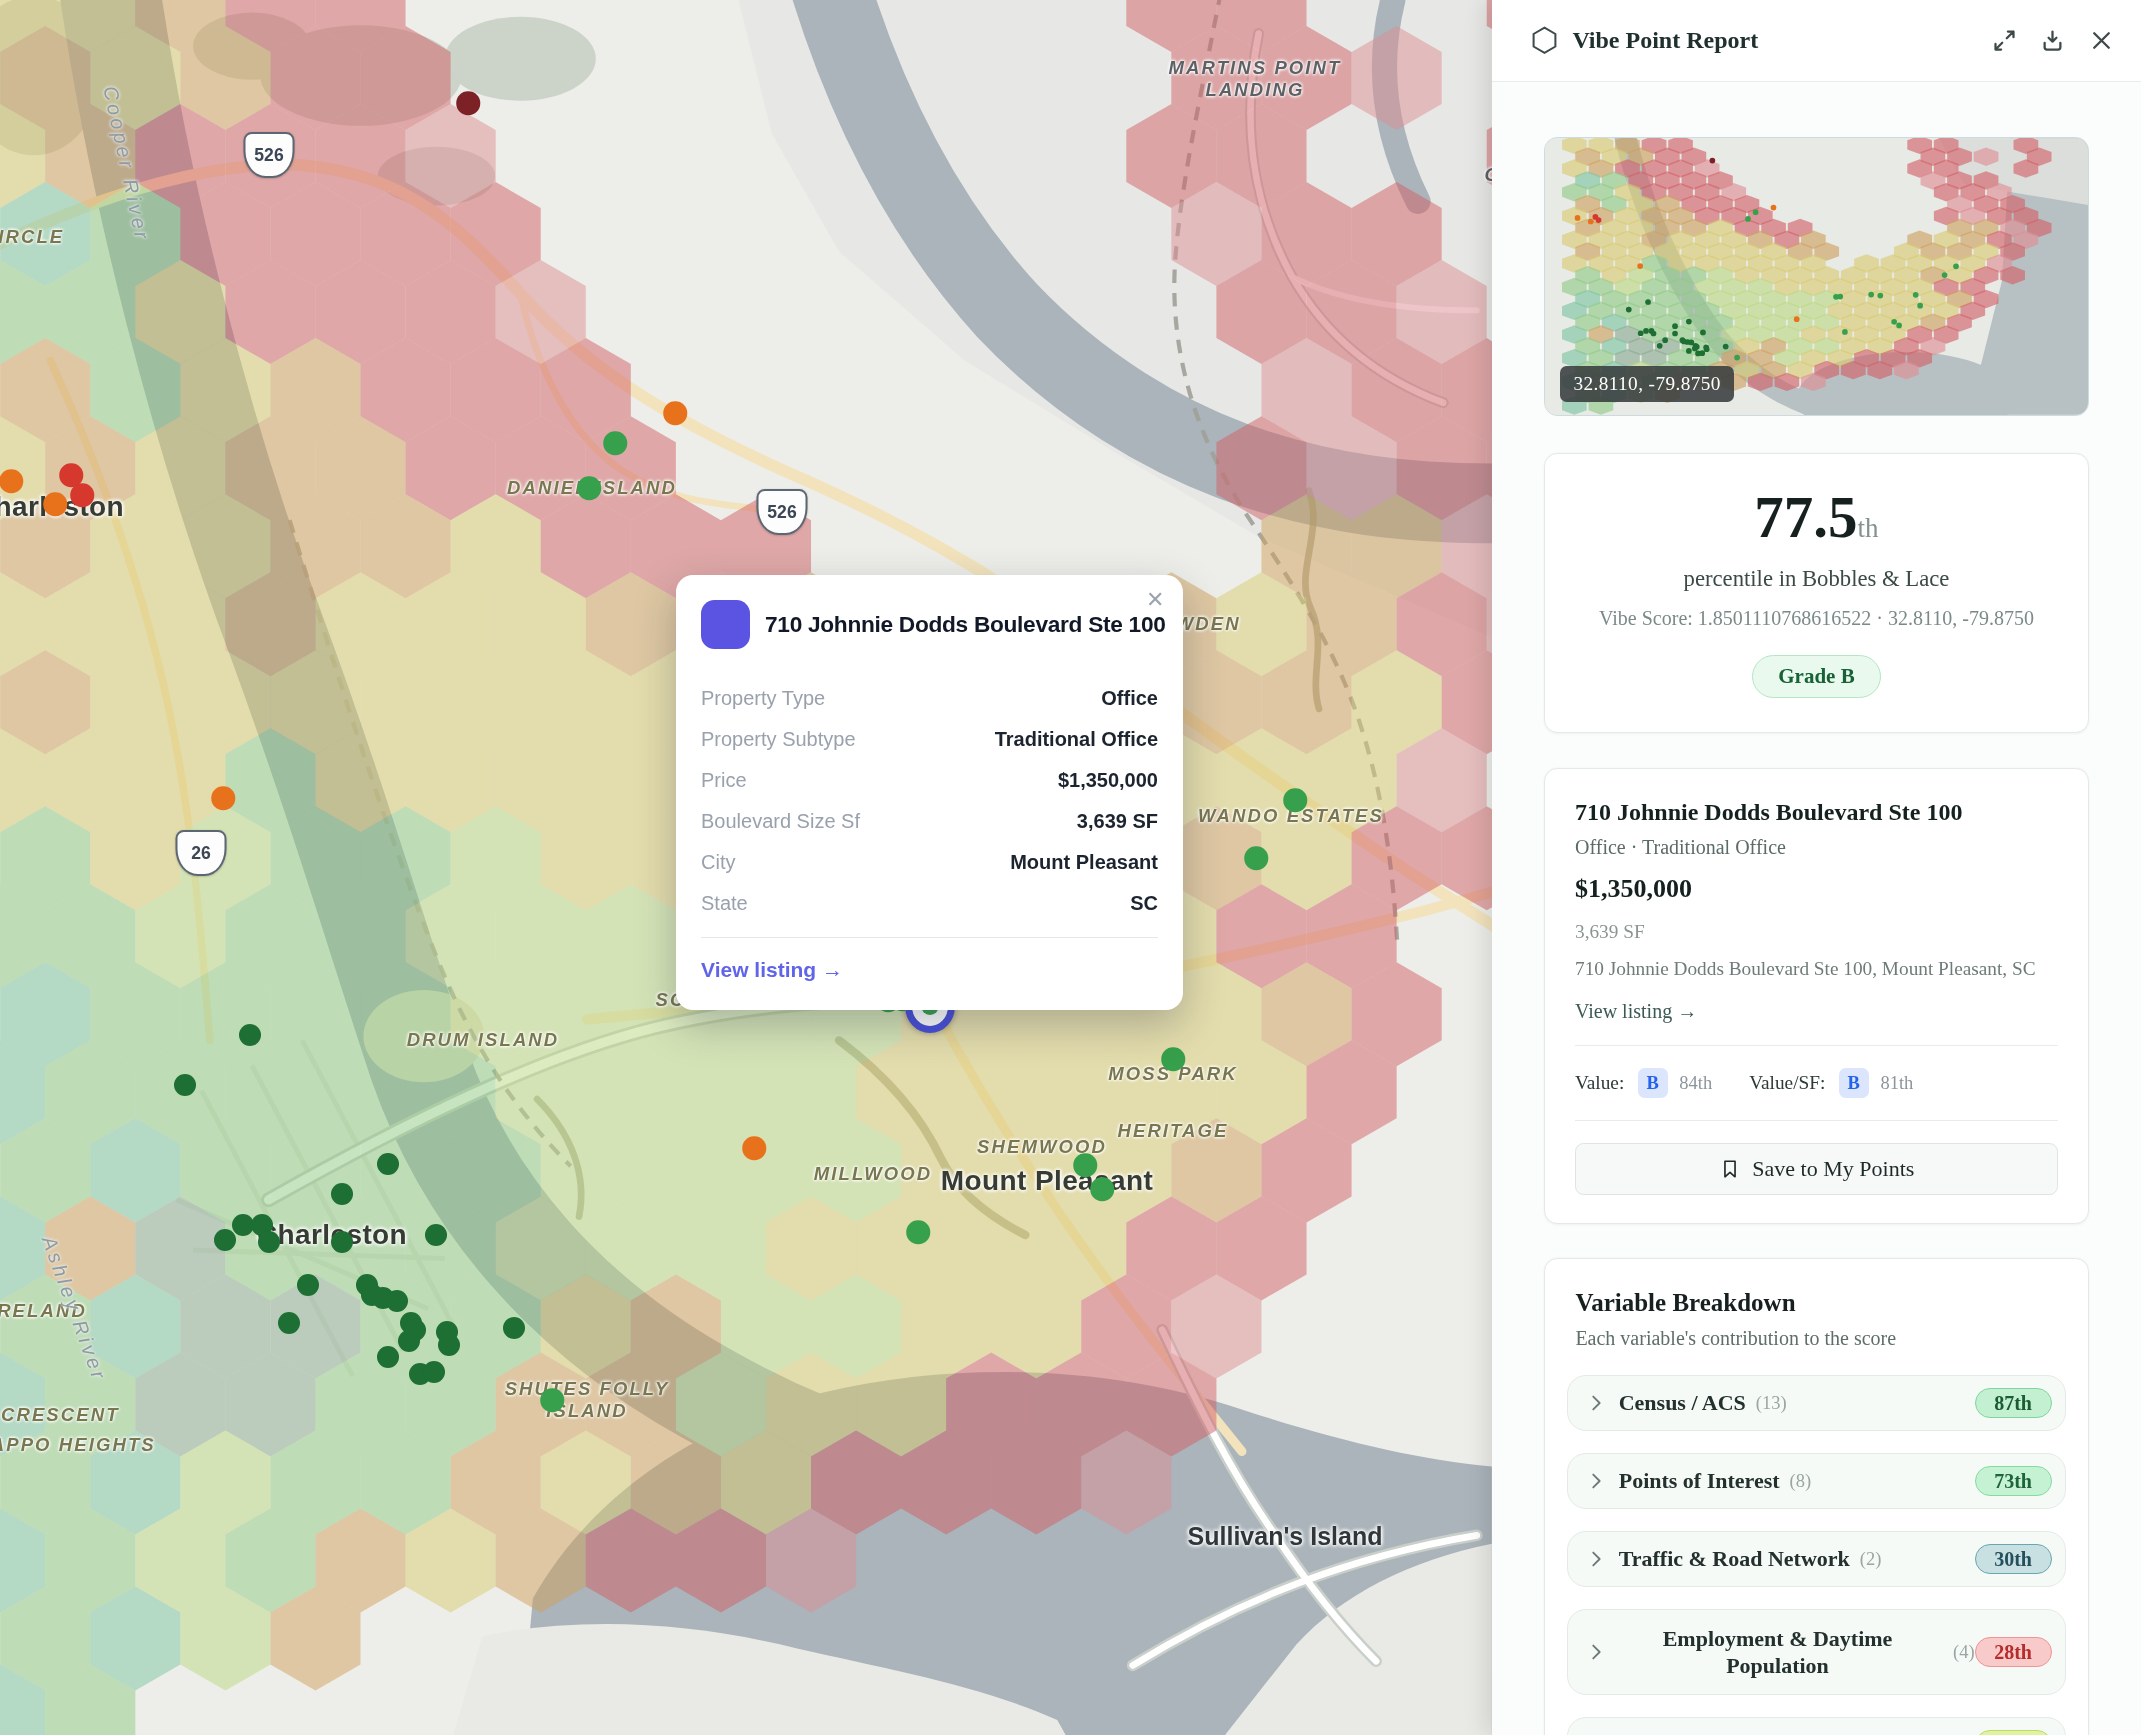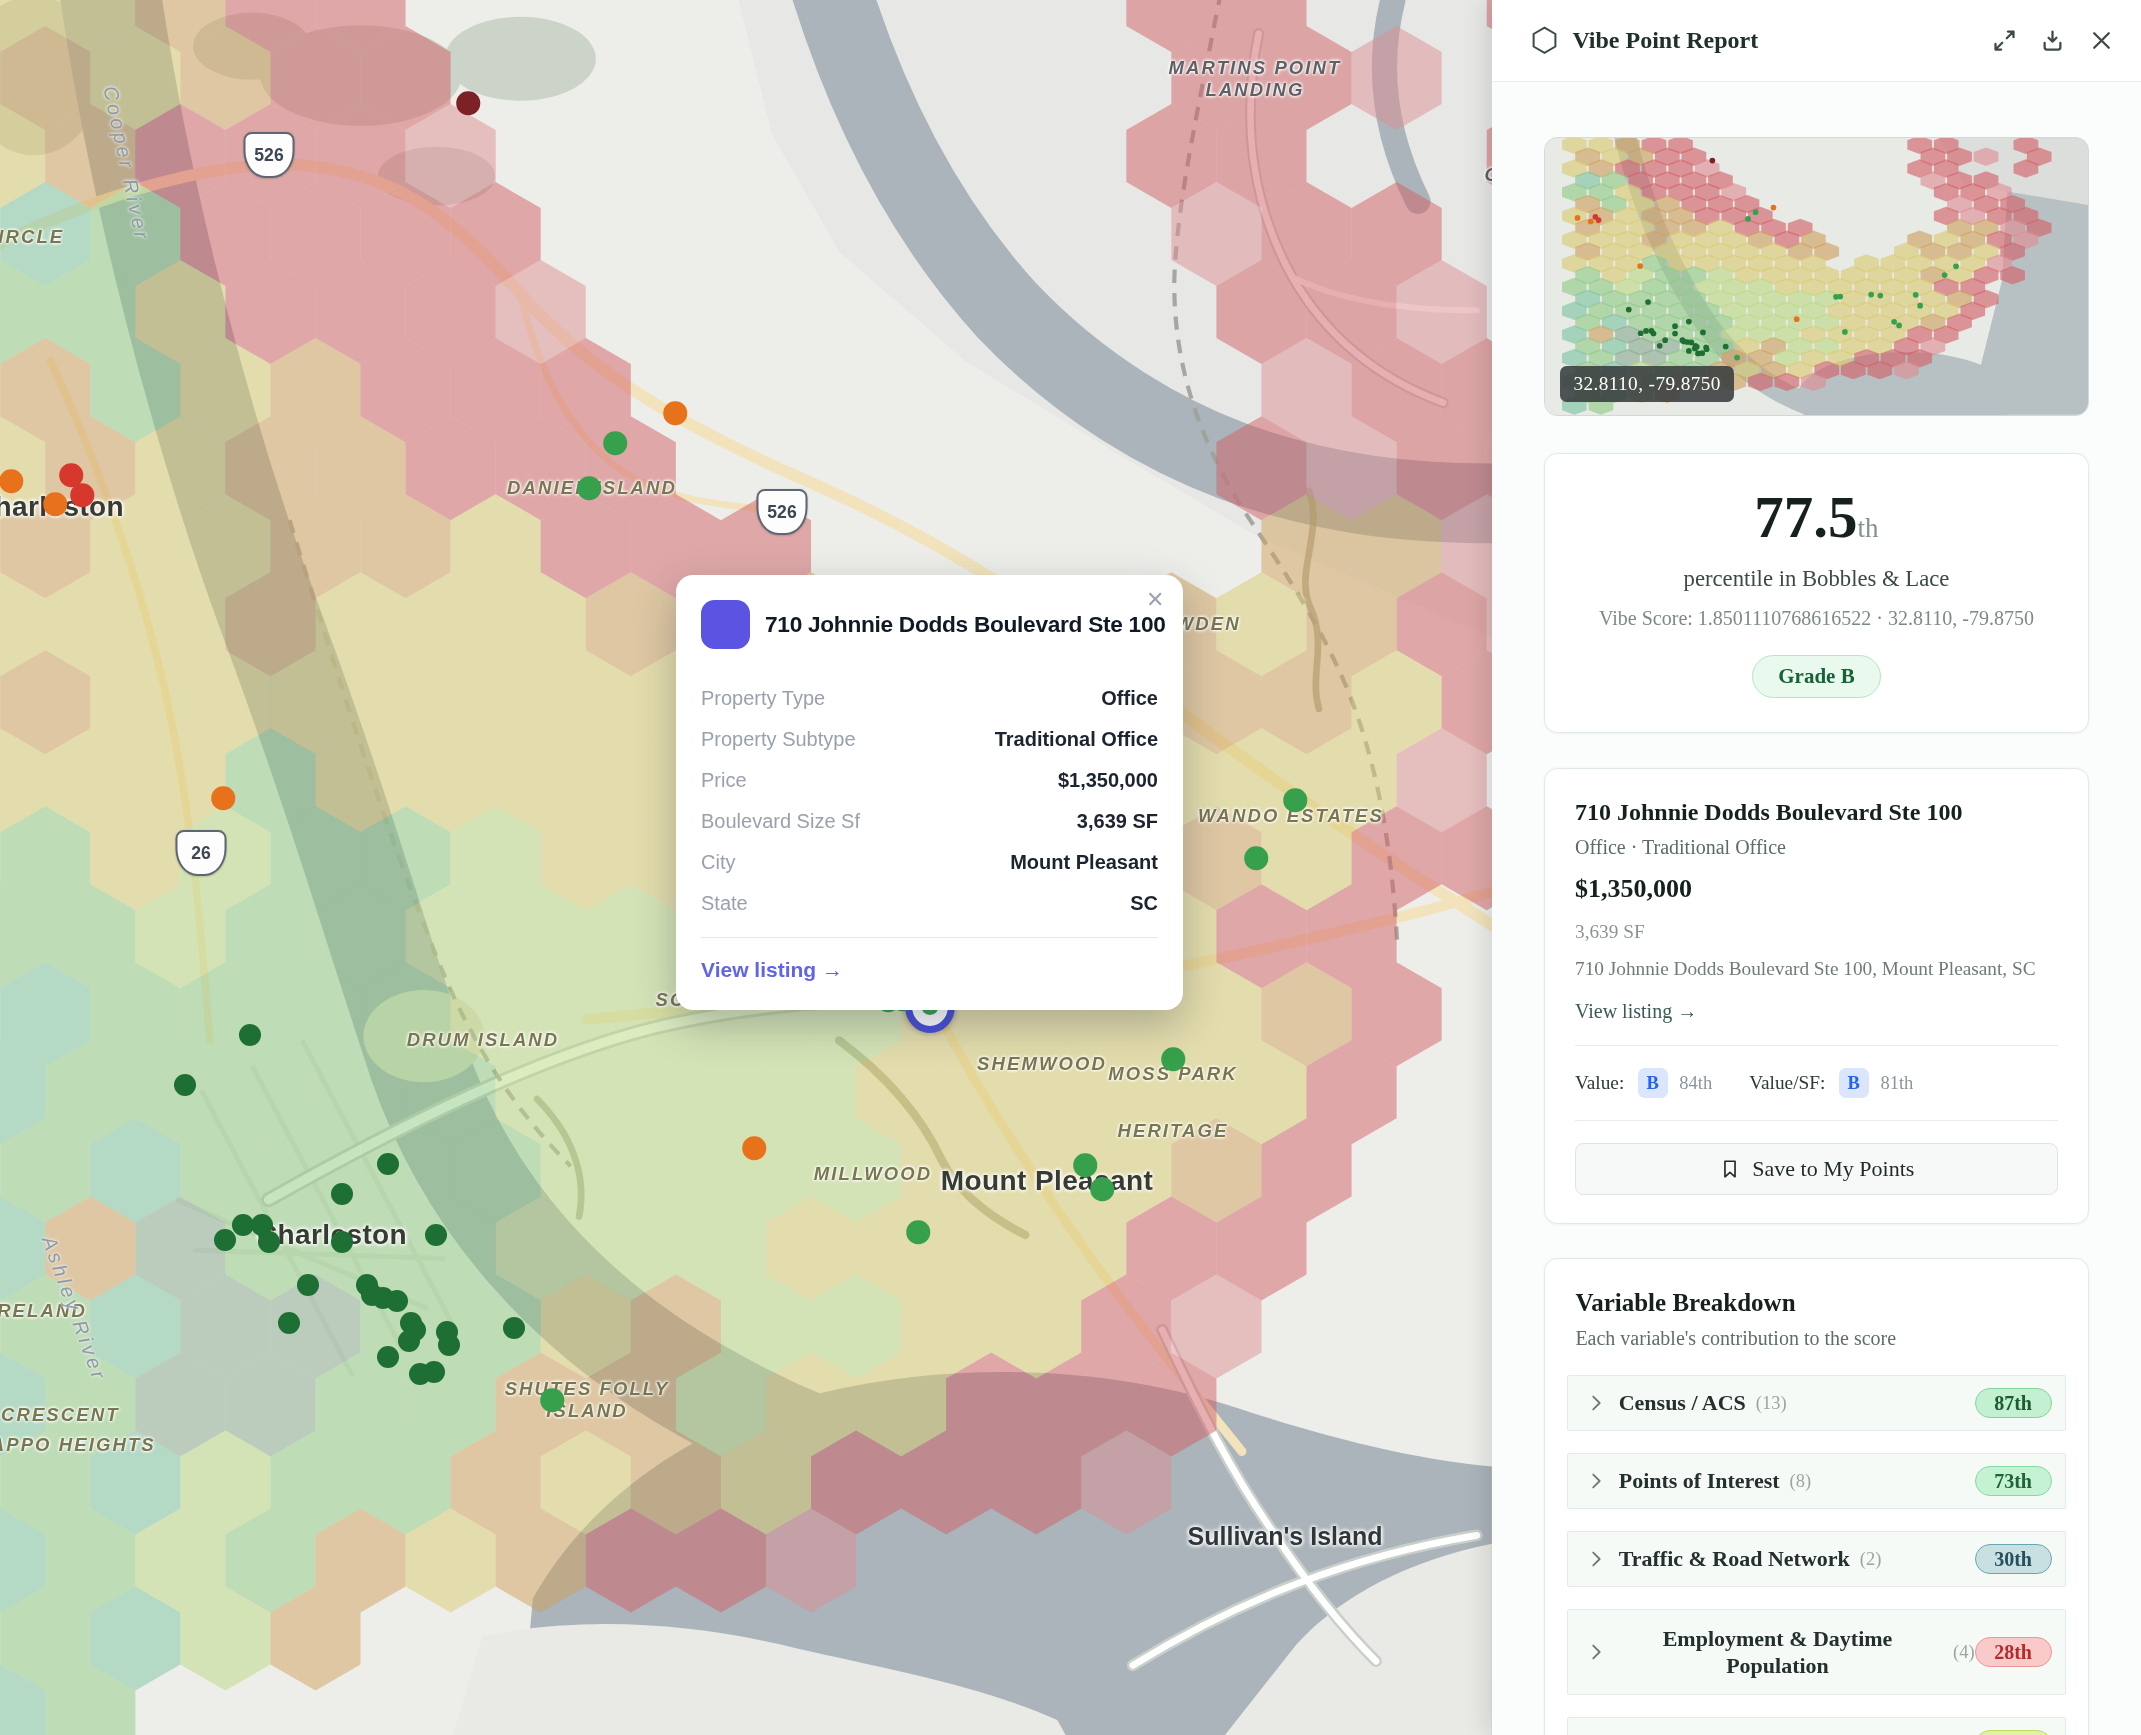--- a/index.html
+++ b/index.html
@@ -90,21 +90,21 @@
   .value-row{display:flex;align-items:center;font-size:19.3px;color:#2d3a38;}
   .vbadge{width:30px;height:30px;border-radius:6.7px;background:#dbe6fd;color:#2563eb;font-weight:700;
           font-size:18.5px;display:inline-flex;align-items:center;justify-content:center;margin:0 11.7px 0 13.4px;}
   .vpct{color:#8b959b;font-size:18.5px;margin-right:37px;}
   .save-btn{margin-top:3.4px;height:50px;border:0.8px solid #dfe4e3;background:#f7f8f8;border-radius:8.4px;
           display:flex;align-items:center;justify-content:center;gap:11.7px;font-size:22px;color:#1d2a28;cursor:pointer;}
 
   .break-card{margin-top:34px;padding:30px 22px 25px 22px;box-sizing:border-box;margin-bottom:10px;}
   .break-title{font-size:25px;font-weight:700;color:#16201e;padding-left:8.4px;}
   .break-sub{font-size:20px;color:#5f6e6a;margin-top:10px;padding-left:8.4px;}
-  .brow{display:flex;align-items:center;background:#f6faf7;border:0.8px solid #e4ebe6;border-radius:2px;
+  .brow{display:flex;align-items:center;background:#f6faf7;border:0.8px solid #e4ebe6;border-radius:19px;
         min-height:54px;margin-top:22px;padding:0 13.4px 0 17px;cursor:pointer;}
   .brow:first-of-type{margin-top:25px;}
   .brow .chev{width:22px;height:22px;color:#6b7a76;flex:0 0 auto;}
   .brow .blabel{font-size:22px;font-weight:700;color:#23302d;margin-left:11.7px;}
   .brow .bcount{font-size:18.5px;color:#9aa6a2;margin-left:10px;}
   .brow .bpill{margin-left:auto;min-width:77px;height:30px;border-radius:19.3px;border:1.7px solid;
         display:flex;align-items:center;justify-content:center;font-size:20px;font-weight:700;box-sizing:border-box;}
   .brow.center{min-height:84px;}
   .brow.center .blabel{flex:1;text-align:center;line-height:1.25;margin-left:5px;}
 </style>
@@ -464,21 +464,21 @@
       <div class="maplabel hood2" style="left: 1551px; top: 164px;">PHILLIPS
 COMMUNITY</div>
       <div class="maplabel hood" style="left: 23.5px; top: 237px;">CIRCLE</div>
       <div class="maplabel city" style="left: 49px; top: 507px;">Charleston</div>
       <div class="maplabel hood" style="left: 592px; top: 488px;">DANIEL ISLAND</div>
       <div class="maplabel hood" style="left: 1185px; top: 624px;">SNOWDEN</div>
       <div class="maplabel hood" style="left: 1291px; top: 816px;">WANDO ESTATES</div>
       <div class="maplabel hood" style="left: 475px; top: 1040px; padding-left: 16px;">DRUM ISLAND</div>
       <div class="maplabel hood" style="left: 740px; top: 1000px;">SCANLONVILLE</div>
       <div class="maplabel hood" style="left: 1173px; top: 1074px;">MOSS PARK</div>
-      <div class="maplabel hood" style="left: 1042px; top: 1064px;">SHEMWOOD</div>
+      <div class="maplabel hood" style="left: 1042px; top: 1147px;">SHEMWOOD</div>
       <div class="maplabel hood" style="left: 1173px; top: 1131px;">HERITAGE</div>
       <div class="maplabel hood" style="left: 873px; top: 1174px;">MILLWOOD</div>
       <div class="maplabel city" style="left: 1047px; top: 1181px;">Mount Pleasant</div>
       <div class="maplabel city" style="left: 332px; top: 1235px;">Charleston</div>
       <div class="maplabel hood" style="left: 587px; top: 1400px;">SHUTES FOLLY
 ISLAND</div>
       <div class="maplabel hood" style="left: 25px; top: 1311px;">MORELAND</div>
       <div class="maplabel hood" style="left: 35px; top: 1415px;">THE CRESCENT</div>
       <div class="maplabel hood" style="left: 64px; top: 1445px;">WAPPO HEIGHTS</div>
       <div class="maplabel city2" style="left: 1285px; top: 1536px;">Sullivan's Island</div>

